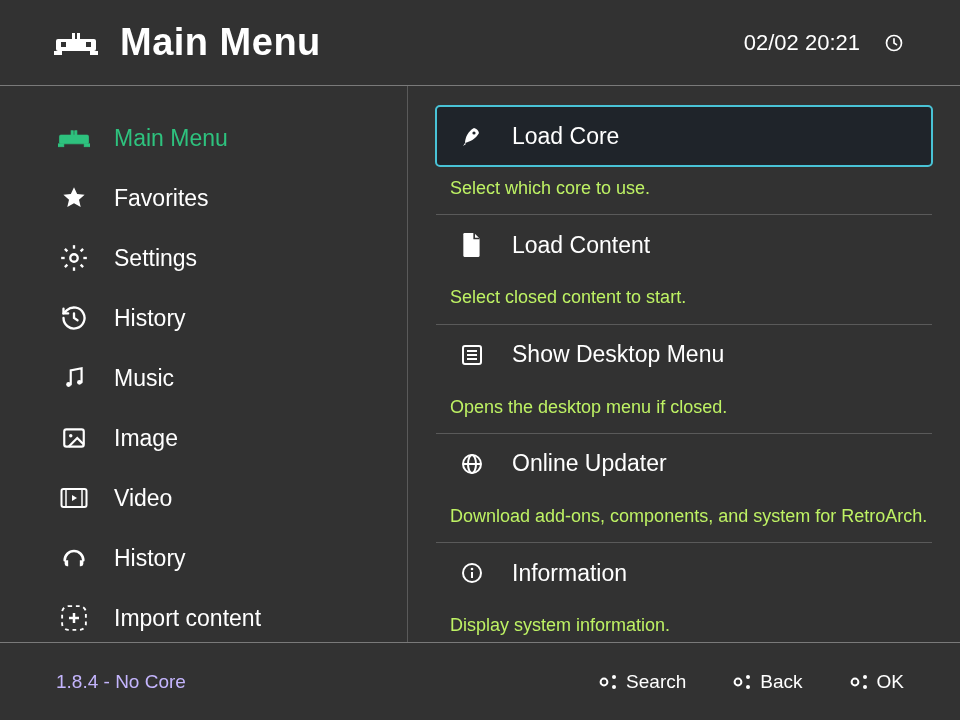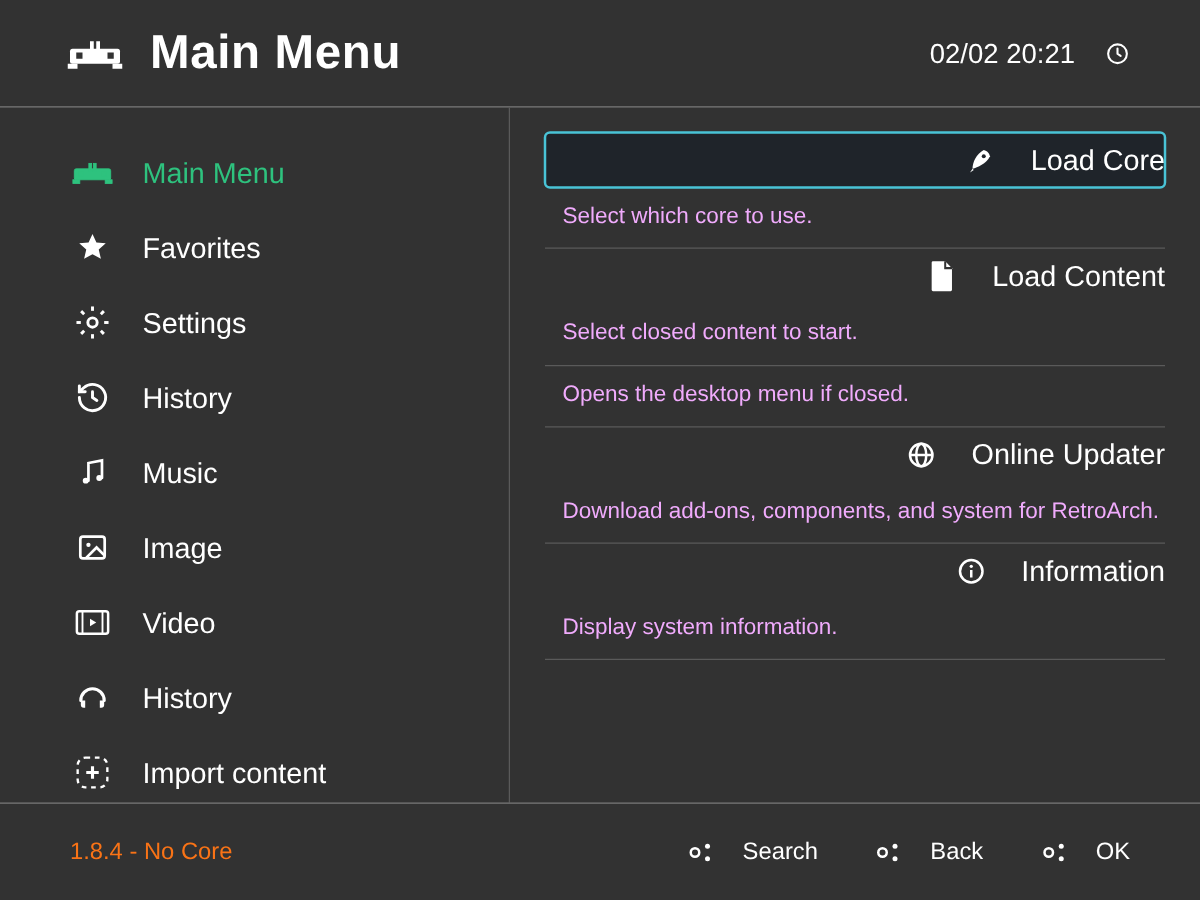--- a/index.html
+++ b/index.html
@@ -76,56 +76,55 @@
     padding: 20px 28px 0 28px;
     overflow: hidden;
     position: relative;
   }
   .menu-item {
     border-bottom: 1px solid #5a5a5a;
     padding-bottom: 14px;
     margin-bottom: 0;
   }
   .menu-row {
-    height: 44px;
+    height: 60px;
     border-radius: 4px;
     display: flex;
     align-items: center;
     padding-left: 22px;
     gap: 26px;
     cursor: pointer;
-    justify-content: flex-end;
   }
   .menu-row.selected {
     background: #1f242a;
     outline: 2px solid #49c3d6;
     outline-offset: -1px;
   }
   .menu-icon { width: 28px; height: 28px; display:flex; align-items:center; justify-content:center; flex-shrink:0; }
   .menu-label { font-size: 23px; color: #ffffff; }
   .menu-desc {
     font-size: 18px;
-    color: #f0abfc;
+    color: #bef264;
     padding: 10px 0 0 14px;
     line-height: 1.35;
   }
 
   
   .footer {
     height: 78px;
     border-top: 1px solid #7a7a7a;
     display: flex;
     align-items: center;
     padding: 0 56px;
     font-size: 19px;
   }
-  .footer .status { color: #f97316; text-align: right; }
+  .footer .status { color: #c4b5fd; text-align: right; }
   .footer .spacer { flex: 1; }
   .footer-hints { display: flex; gap: 44px; align-items: center; }
-  .hint { display: flex; align-items: center; gap: 20px; color: #ffffff; cursor: default; }
+  .hint { display: flex; align-items: center; gap: 4px; color: #ffffff; cursor: default; }
   .hint-icon { width: 26px; height: 26px; display:flex; align-items:center; justify-content:center; }
 
   
   svg { display: block; }
 </style>
 </head>
 <body>
 
 <div class="header">
   <div class="logo-wrap">
@@ -288,20 +287,31 @@
               <path d="M3 1h9l5 5v16a1 1 0 0 1-1 1H3a1 1 0 0 1-1-1V2a1 1 0 0 1 1-1z" fill="#fff"></path>
               <path d="M12 1v5h5" fill="none" stroke="#323232" stroke-width="1.5"></path>
             </svg>
         </span>
         <span class="menu-label">Load Content</span>
       </div>
       <div class="menu-desc">Select closed content to start.</div>
     </div>
 
     <div class="menu-item">
+      <div class="menu-row">
+        <span class="menu-icon">
+          <svg width="24" height="24" viewBox="0 0 24 24">
+              <rect x="3" y="3" width="18" height="18" rx="2" fill="none" stroke="#fff" stroke-width="2"></rect>
+              <line x1="7" y1="8" x2="17" y2="8" stroke="#fff" stroke-width="2"></line>
+              <line x1="7" y1="12" x2="17" y2="12" stroke="#fff" stroke-width="2"></line>
+              <line x1="7" y1="16" x2="17" y2="16" stroke="#fff" stroke-width="2"></line>
+            </svg>
+        </span>
+        <span class="menu-label">Show Desktop Menu</span>
+      </div>
       <div class="menu-desc">Opens the desktop menu if closed.</div>
     </div>
 
     <div class="menu-item">
       <div class="menu-row">
         <span class="menu-icon">
           <svg width="24" height="24" viewBox="0 0 24 24">
               <circle cx="12" cy="12" r="9" fill="none" stroke="#fff" stroke-width="2"></circle>
               <ellipse cx="12" cy="12" rx="4" ry="9" fill="none" stroke="#fff" stroke-width="2"></ellipse>
               <line x1="3" y1="12" x2="21" y2="12" stroke="#fff" stroke-width="2"></line>

